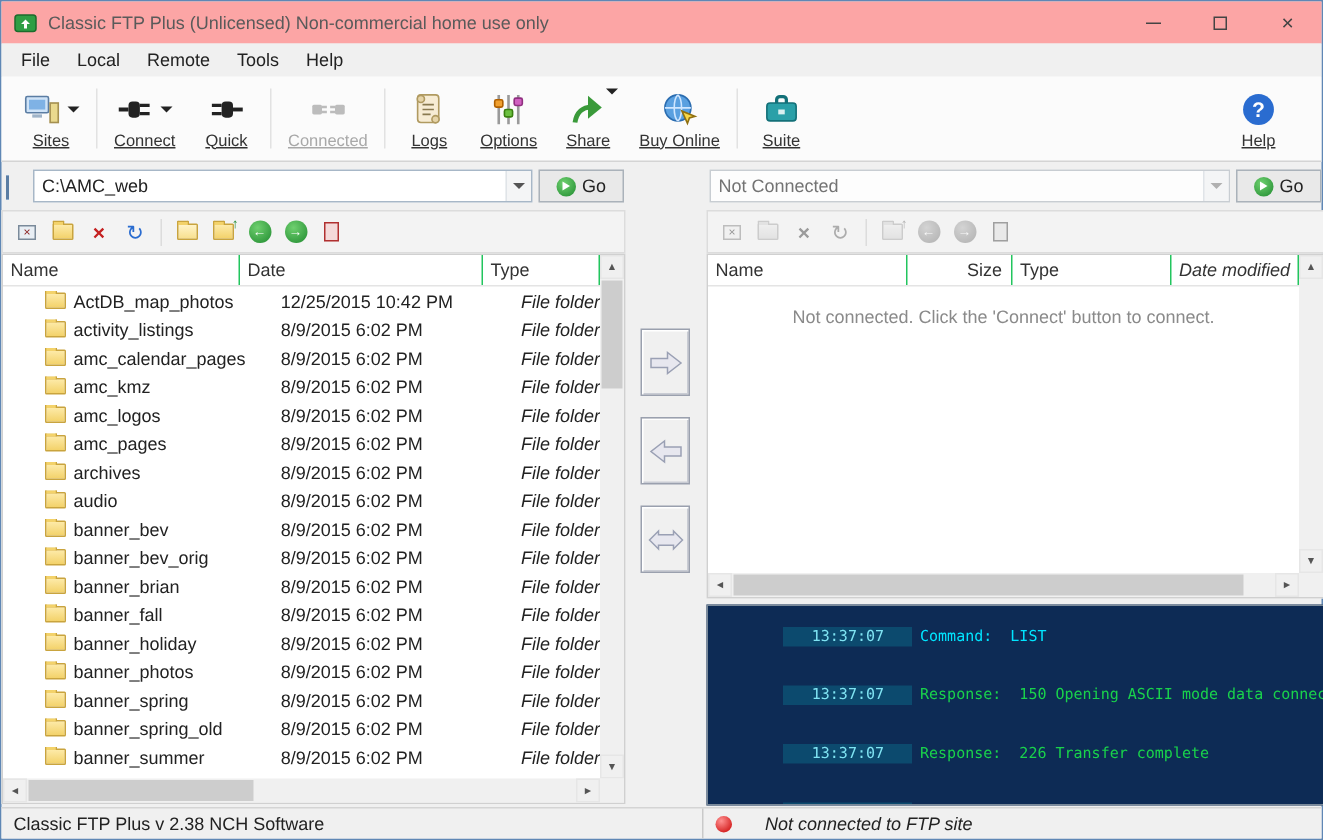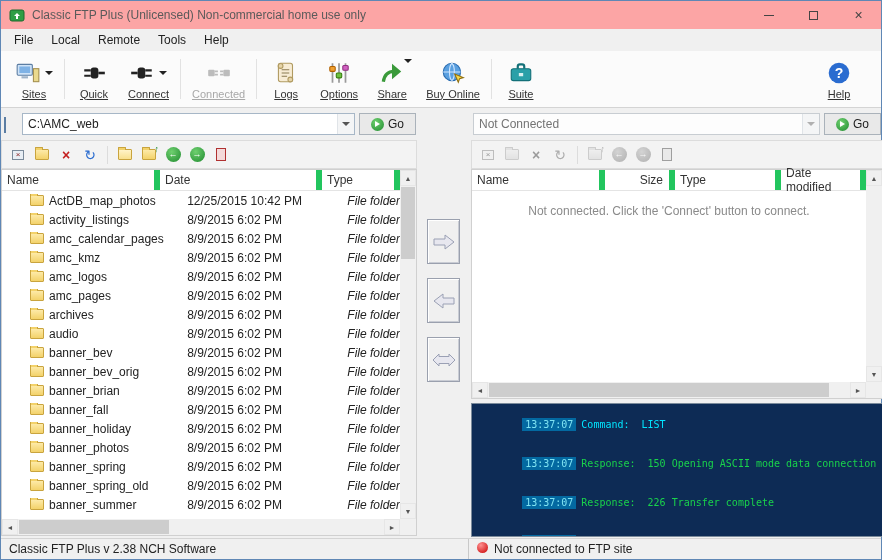--- a/index.html
+++ b/index.html
@@ -65,21 +65,21 @@
   .red-doc { width:10px; height:13px; border:1px solid #b03030; background:#f4dada; }
   .up-mark { position:absolute; right:0; top:-1px; color:#1f8a2f; font-size:9px; font-weight:bold; }
 
   
   .ficon { width:14px; height:11px; background:linear-gradient(#fdeaa8,#f3d26a); border:1px solid #c9a43e; border-radius:1px; position:relative; flex:0 0 auto; }
   .ficon::before { content:''; position:absolute; top:-3px; left:-1px; width:6px; height:2px; background:#f3d26a; border:1px solid #c9a43e; border-bottom:none; border-radius:1px 1px 0 0; }
 
   
   #list-local { position:absolute; top:168px; left:0; width:416px; height:367px; background:#fff; border:1px solid #d0d0d0; }
   .list-header { position:absolute; top:0; left:0; right:16px; height:21px; display:flex; background:#fff; border-bottom:1px solid #e4e4e4; }
-  .hcell { display:flex; align-items:center; padding-left:5px; border-right:6px solid #22c55e; color:#333; }
+  .hcell { display:flex; align-items:center; padding-left:5px; border-right:1px solid #22c55e; color:#333; }
   #list-local .h-name { width:158px; }
   #list-local .h-date { width:162px; }
   #list-local .h-type { flex:1; }
   #rows-local { position:absolute; top:21px; left:0; right:16px; bottom:16px; overflow:hidden;padding-left:24px; }
   .frow { display:flex; align-items:center; height:19px; white-space:nowrap; }
   .frow .c-name { width:158px; display:flex; align-items:center; gap:5px; padding-left:4px; overflow:hidden; }
   .frow .c-date { width:162px; padding-left:5px; }
   .frow .c-type { flex:1; padding-left:5px;font-style:italic; }
 
   
@@ -87,37 +87,37 @@
   .sb-h { position:absolute; left:0; right:16px; bottom:0; height:16px; background:#f0f0f0; }
   .sb-corner { position:absolute; right:0; bottom:0; width:16px; height:16px; background:#f0f0f0; }
   .sb-btn { position:absolute; width:16px; height:16px; display:flex; align-items:center; justify-content:center; font-size:7px; color:#555; background:#f0f0f0; border:1px solid #e6e6e6; }
   .sb-thumb { position:absolute; background:#cdcdcd; }
 
   
   #list-remote { position:absolute; top:168px; left:470px; width:412px; height:230px; background:#fff; border:1px solid #d0d0d0; }
   #list-remote .h-name { width:133px; }
   #list-remote .h-size { width:70px; justify-content:flex-end; padding-right:6px; }
   #list-remote .h-type { width:106px; }
-  #list-remote .h-datem { flex:1; }
+  #list-remote .h-datem { flex:1;font-style:italic; }
   #remote-empty { position:absolute; top:34px; left:0; right:16px; text-align:center; color:#8a8a8a; }
 
   
   .xfer-btn { position:absolute; left:426px; width:33px; height:45px; background:#f0f0f0; border:1px solid #9aa0ae; box-shadow:inset 1px 1px 0 #ffffff, inset -1px -1px 0 #c9ccd4; display:flex; align-items:center; justify-content:center; }
 
   
   #log { position:absolute; top:402px; left:470px; width:412px; height:134px; background:#0d2b55; border:1px solid #7a8a9a; overflow:hidden; font-family:"DejaVu Sans Mono", monospace; font-size:10px; line-height:13px; padding-top:1px; }
   .log-line { white-space:pre; }
-  .log-time { display:inline-block; background:#0369a1; color:#7fe3f2; padding:0 3px; margin:0 5px 0 2px; }
+  .log-time { display:inline-block; background:#0c4a6e; color:#7fe3f2; padding:0 19px; margin:0 5px 0 2px; }
   .log-line.command .log-text { color:#00e5ff; }
   .log-line.response .log-text { color:#19d24b; }
 
   
   #statusbar { position:absolute; left:0; right:0; bottom:0; height:21px; background:#f0f0f0; border-top:1px solid #d4d4d4; display:flex; align-items:center; }
   #status-left { width:468px; padding-left:8px; border-right:1px solid #c9c9c9; height:100%; display:flex; align-items:center; }
-  #status-right { flex:1; padding-left:8px; display:flex; align-items:flex-start; gap:6px; }
+  #status-right { flex:1; padding-left:8px; display:flex; align-items:center; gap:22px;font-style:italic; }
   .red-ball { width:11px; height:11px; border-radius:50%; background:radial-gradient(circle at 35% 30%, #ff9090, #c80000); flex:0 0 auto; }
 </style>
 </head>
 <body>
 
 <div id="window">
 
   <div id="titlebar">
     <svg id="app-icon" viewBox="0 0 16 16">
       <rect x="1" y="3" width="14" height="11" rx="2" fill="#2f9e44" stroke="#1c6b2c"></rect>
@@ -158,38 +158,38 @@
         <span class="tb-caret"></span>
       </div>
       <span class="tb-label">Sites</span>
     </div>
 
     <div class="tb-sep"></div>
 
     <div class="tb-btn">
       <div class="tb-iconrow">
         <svg class="tb-icon" viewBox="0 0 24 24">
+          <path d="M2 12h6" stroke="#222" stroke-width="2.4"></path>
+          <rect x="8" y="7" width="7" height="10" rx="2.5" fill="#222"></rect>
+          <path d="M15 9.5h6M15 14.5h6" stroke="#222" stroke-width="2"></path>
+        </svg>
+        <span class="tb-caret"></span>
+      </div>
+      <span class="tb-label">Connect</span>
+    </div>
+
+    <div class="tb-btn">
+      <div class="tb-iconrow">
+        <svg class="tb-icon" viewBox="0 0 24 24">
           <path d="M22 12h-6" stroke="#222" stroke-width="2.4"></path>
           <rect x="9" y="7" width="7" height="10" rx="2.5" fill="#222"></rect>
           <path d="M9 9.5H3M9 14.5H3" stroke="#222" stroke-width="2"></path>
         </svg>
       </div>
       <span class="tb-label">Quick</span>
-    </div>
-
-    <div class="tb-btn">
-      <div class="tb-iconrow">
-        <svg class="tb-icon" viewBox="0 0 24 24">
-          <path d="M2 12h6" stroke="#222" stroke-width="2.4"></path>
-          <rect x="8" y="7" width="7" height="10" rx="2.5" fill="#222"></rect>
-          <path d="M15 9.5h6M15 14.5h6" stroke="#222" stroke-width="2"></path>
-        </svg>
-        <span class="tb-caret"></span>
-      </div>
-      <span class="tb-label">Connect</span>
     </div>
 
     <div class="tb-sep"></div>
 
     <div class="tb-btn disabled">
       <div class="tb-iconrow">
         <svg class="tb-icon" viewBox="0 0 24 24">
           <rect x="2" y="9" width="6" height="6" rx="1" fill="#bcbcbc"></rect>
           <path d="M8 10.5h3M8 13.5h3" stroke="#bcbcbc" stroke-width="1.6"></path>
           <rect x="16" y="9" width="6" height="6" rx="1" fill="#bcbcbc"></rect>

